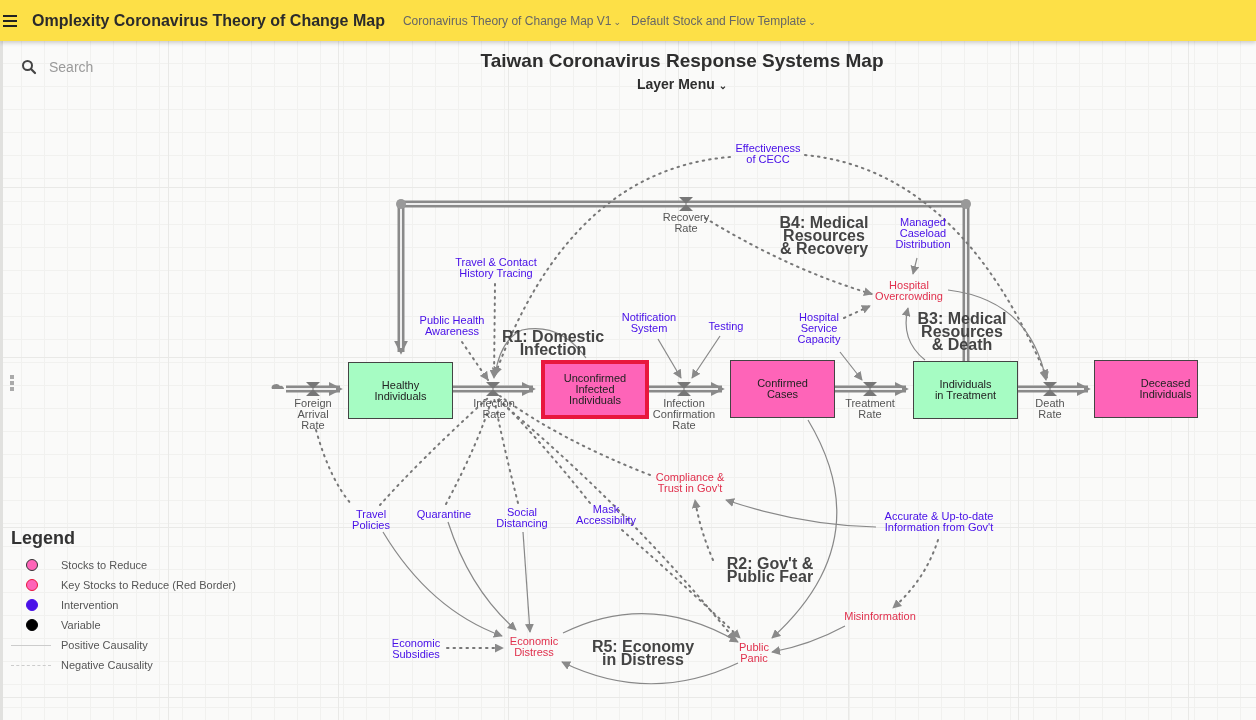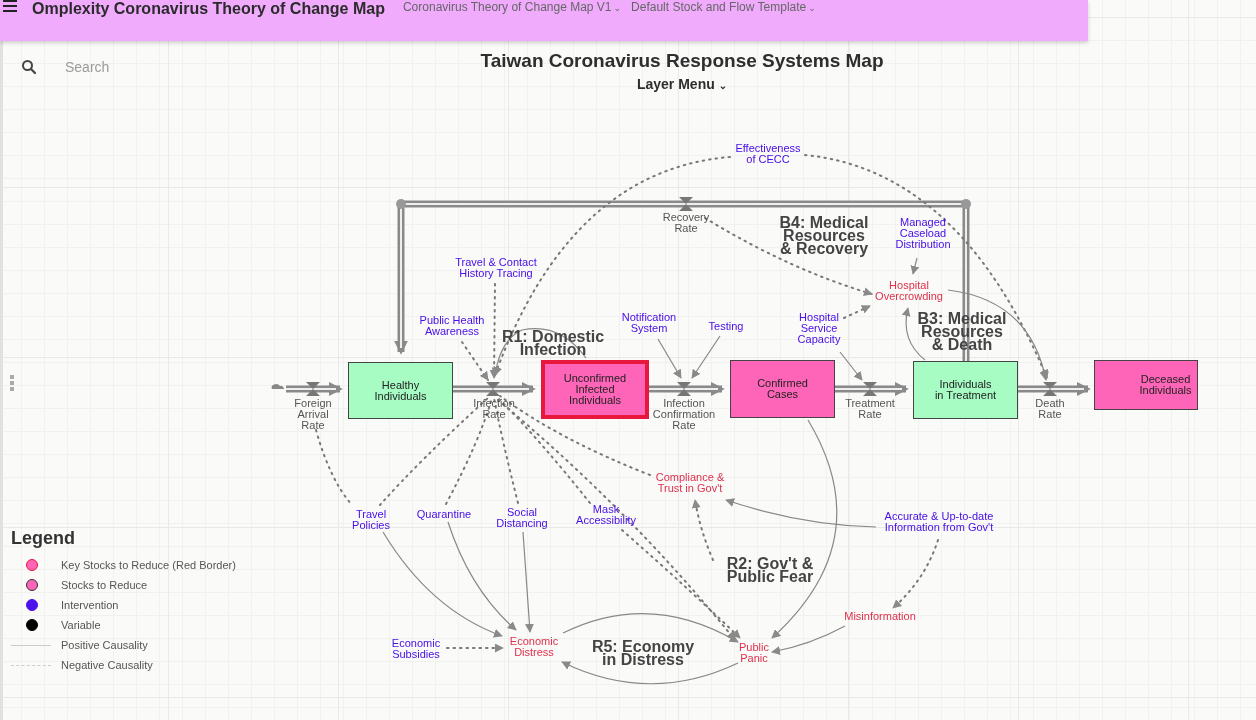--- a/index.html
+++ b/index.html
@@ -9,34 +9,34 @@
     background-color:#fafaf9;
     background-image:
       linear-gradient(#e9e9e7 1px, transparent 1px),
       linear-gradient(90deg, #e9e9e7 1px, transparent 1px),
       linear-gradient(#f1f1ef 1px, transparent 1px),
       linear-gradient(90deg, #f1f1ef 1px, transparent 1px);
     background-size:170px 170px,170px 170px,23px 23px,23px 23px;
     background-position:-2px 17px,-2px 17px,-2px 17px,-2px 17px;
   }
   .topbar {
-    position:absolute; left:0; top:0; width:1088px; height:41px;
-    background:#f0abfc; box-shadow:0 2px 4px rgba(0,0,0,0.18);
-    display:flex; z-index:5;
+    position:absolute; left:0; top:0; width:1256px; height:41px;
+    background:#fde047; box-shadow:0 2px 4px rgba(0,0,0,0.18);
+    display:flex; align-items:center; z-index:5;
   }
   .hamburger { width:14px; margin-left:3px; margin-right:15px; display:flex; flex-direction:column; gap:3px; cursor:pointer; }
   .hamburger span { display:block; height:2px; background:#222; }
   .app-title { font-weight:bold; font-size:16px; color:#2b2b2b; margin-right:18px; }
   .dd { font-size:12px; color:#666; margin-right:10px; cursor:pointer; }
   .dd .chev { font-size:9px; margin-left:2px; }
   .left-edge { position:absolute; left:0; top:41px; width:3px; height:679px; background:#e1e1df; }
   .search { position:absolute; left:21px; top:58px; display:flex; align-items:center; }
   .search svg { width:16px; height:16px; }
   .search input {
-    border:none; background:transparent; outline:none; margin-left:26px;
+    border:none; background:transparent; outline:none; margin-left:10px;
     font-family:"Liberation Sans", sans-serif; font-size:14px; color:#444; width:180px;
   }
   .search input::placeholder { color:#9a9a9a; }
   .drag-handle { position:absolute; left:10px; top:375px; display:flex; flex-direction:column; gap:2px; cursor:grab; }
   .drag-handle span { width:4px; height:4px; background:#aaa; }
   .map-title { position:absolute; left:0; width:1364px; top:50px; text-align:center; font-weight:bold; font-size:19px; color:#2e2e2e; }
   .layer-menu { position:absolute; left:0; width:1364px; top:76px; text-align:center; font-weight:bold; font-size:14px; color:#2e2e2e; cursor:pointer; }
   svg#diagram { position:absolute; left:0; top:0; }
   .legend { position:absolute; left:11px; top:528px; }
   .legend-title { font-weight:bold; font-size:18px; color:#333; margin-bottom:6px; }
@@ -176,21 +176,21 @@
 
 <div class="stock" style="left: 348px; top: 362px; width: 105px; height: 57px; background: rgb(166, 252, 195); border: 1px solid rgb(68, 68, 68); white-space: pre;">Healthy
 Individuals</div>
 <div class="stock" style="left: 541px; top: 360px; width: 108px; height: 59px; background: rgb(254, 100, 184); border: 4px solid rgb(232, 23, 61); white-space: pre;">Unconfirmed
 Infected
 Individuals</div>
 <div class="stock" style="left: 730px; top: 360px; width: 105px; height: 58px; background: rgb(254, 100, 184); border: 1px solid rgb(68, 68, 68); white-space: pre;">Confirmed
 Cases</div>
 <div class="stock" style="left: 913px; top: 361px; width: 105px; height: 58px; background: rgb(166, 252, 195); border: 1px solid rgb(68, 68, 68); white-space: pre;">Individuals
 in Treatment</div>
-<div class="stock" style="left: 1094px; top: 360px; width: 104px; height: 50px; background: rgb(254, 100, 184); border: 1px solid rgb(68, 68, 68); white-space: pre; padding-left: 39px;">Deceased
+<div class="stock" style="left: 1094px; top: 360px; width: 104px; height: 58px; background: rgb(254, 100, 184); border: 1px solid rgb(68, 68, 68); white-space: pre; padding-left: 39px;">Deceased
 Individuals</div>
 
 <div class="t gray" style="left: 313px; top: 398px; white-space: pre;">Foreign
 Arrival
 Rate</div>
 <div class="t gray" style="left: 494px; top: 398px; white-space: pre;">Infection
 Rate</div>
 <div class="t gray" style="left: 684px; top: 398px; white-space: pre;">Infection
 Confirmation
 Rate</div>
@@ -249,29 +249,29 @@
 <div class="t loop" style="left: 770px; top: 557px; white-space: pre;">R2: Gov't &amp;
 Public Fear</div>
 <div class="t loop" style="left: 643px; top: 640px; white-space: pre;">R5: Economy
 in Distress</div>
 
 <div class="legend">
   <div class="legend-title">Legend</div>
   <div id="legend-rows">
       <div class="legend-row">
         <div class="legend-swatch">
+          <div class="legend-dot" style="background: rgb(254, 100, 184); border: 1px solid rgb(51, 51, 51);"></div>
+        </div>
+        <div class="legend-label">Stocks to Reduce</div>
+      </div>
+      <div class="legend-row">
+        <div class="legend-swatch">
           <div class="legend-dot" style="background: rgb(254, 100, 184); border: 1px solid rgb(232, 23, 61);"></div>
         </div>
         <div class="legend-label">Key Stocks to Reduce (Red Border)</div>
-      </div>
-      <div class="legend-row">
-        <div class="legend-swatch">
-          <div class="legend-dot" style="background: rgb(254, 100, 184); border: 1px solid rgb(51, 51, 51);"></div>
-        </div>
-        <div class="legend-label">Stocks to Reduce</div>
       </div>
       <div class="legend-row">
         <div class="legend-swatch">
           <div class="legend-dot" style="background: rgb(74, 18, 232); border: 1px solid rgb(74, 18, 232);"></div>
         </div>
         <div class="legend-label">Intervention</div>
       </div>
       <div class="legend-row">
         <div class="legend-swatch">
           <div class="legend-dot" style="background: rgb(0, 0, 0); border: 1px solid rgb(0, 0, 0);"></div>

